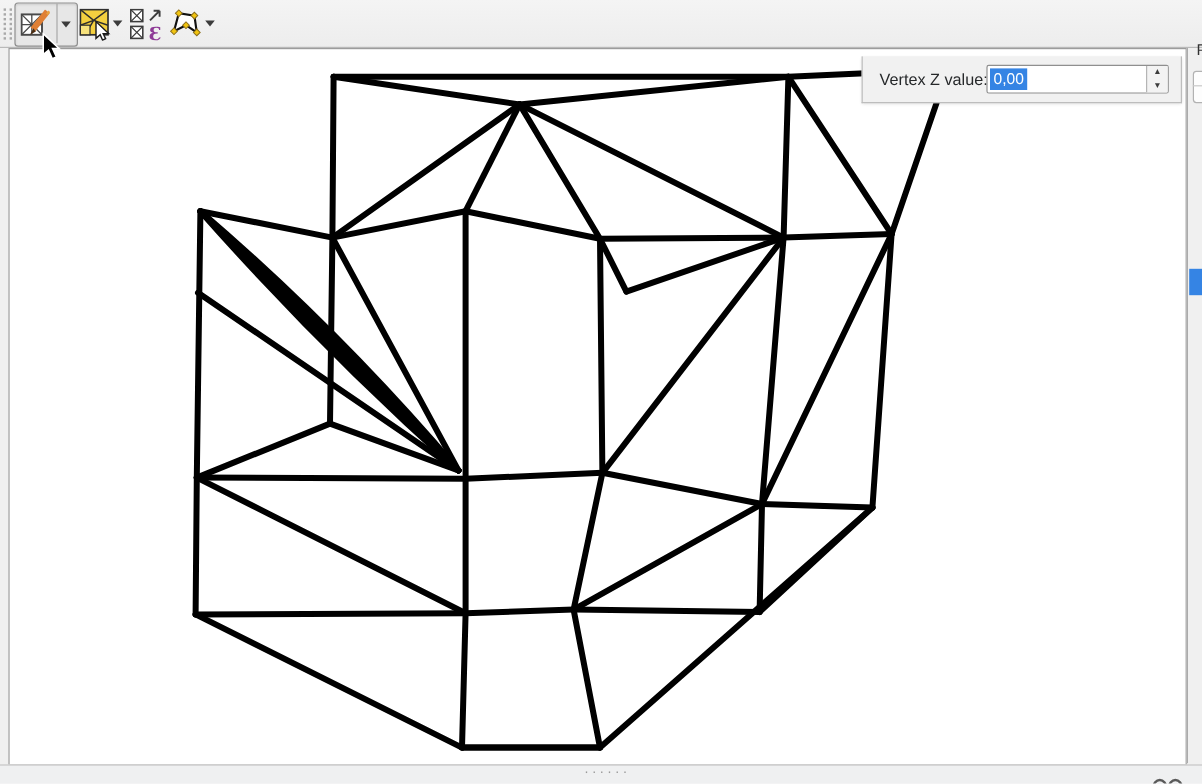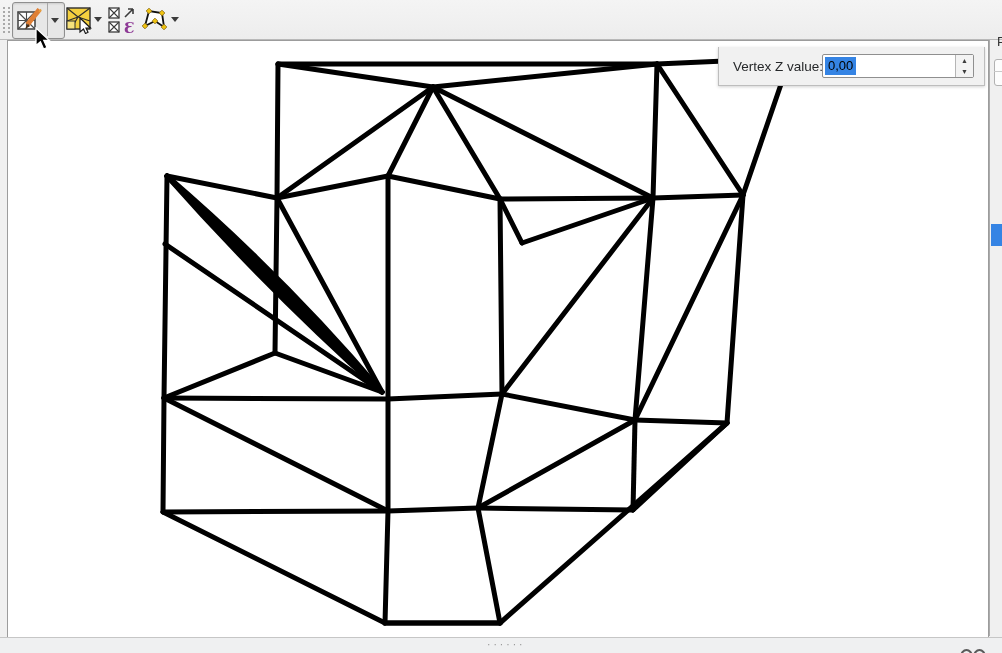--- a/index.html
+++ b/index.html
@@ -45,21 +45,21 @@
     position:absolute;left:14px;top:0;height:39px;line-height:39px;
     font-size:13.5px;color:#26282a;
   }
   .z-spin{
     position:absolute;left:103px;top:7px;width:152px;height:24px;
     background:#ffffff;border:1px solid #8f8f8f;border-radius:2px;
     box-sizing:border-box;
   }
   .z-value-sel{
     position:absolute;left:2px;top:2px;height:18px;line-height:18px;
-    background:#3584e4;color:#000000;font-size:13px;padding:0 3px;
+    background:#3584e4;color:#ffffff;font-size:13px;padding:0 3px;
   }
   .z-spin-btns{
     position:absolute;right:0;top:0;width:17px;height:22px;
     background:#f3f3f3;border-left:1px solid #b5b5b5;
   }
   .spin-up,.spin-down{
     position:absolute;left:0;width:17px;height:11px;text-align:center;
     font-size:7px;color:#3c3c3c;line-height:11px;cursor:default;
   }
   .spin-up{top:0;} .spin-down{top:11px;}

